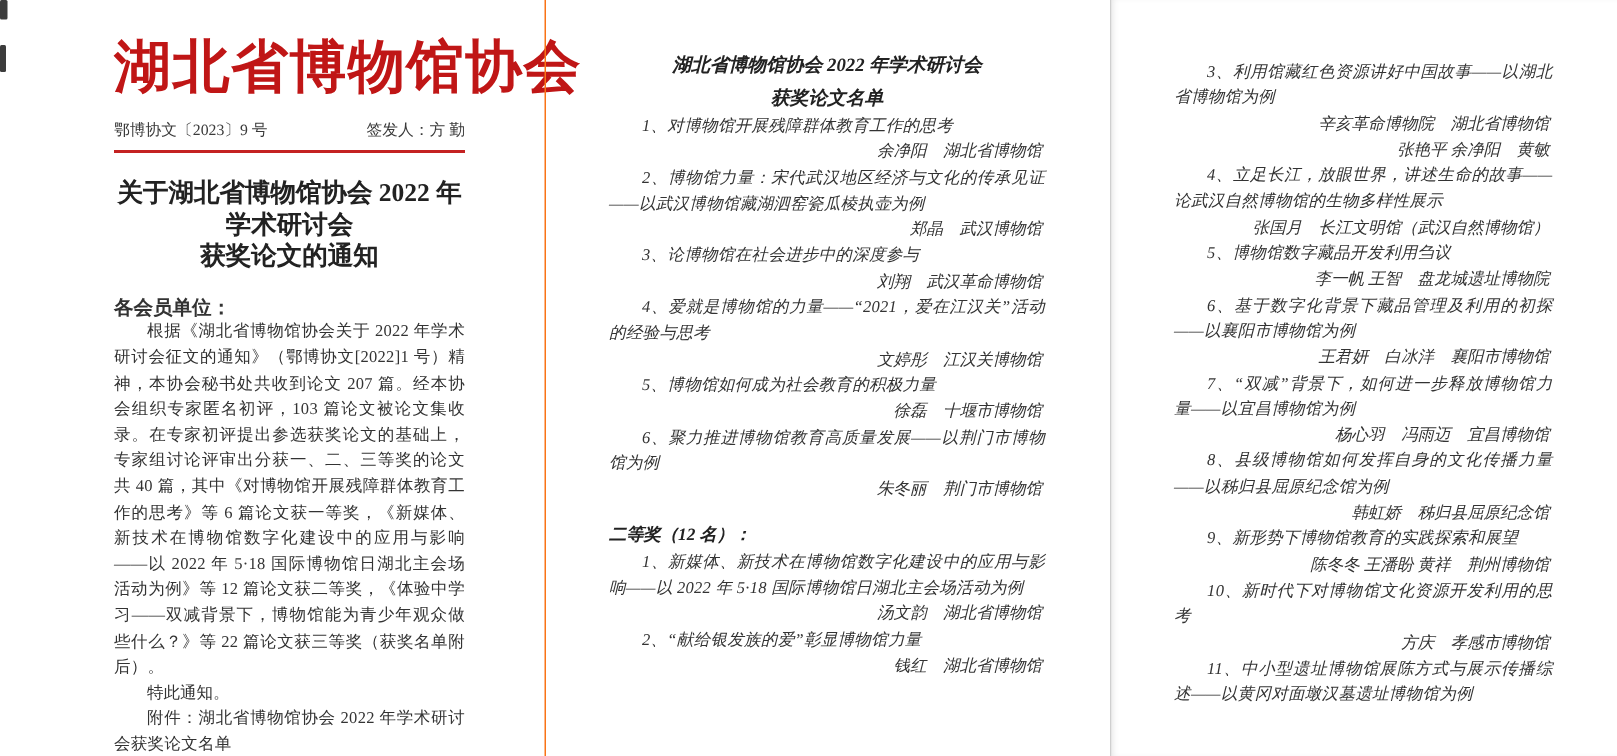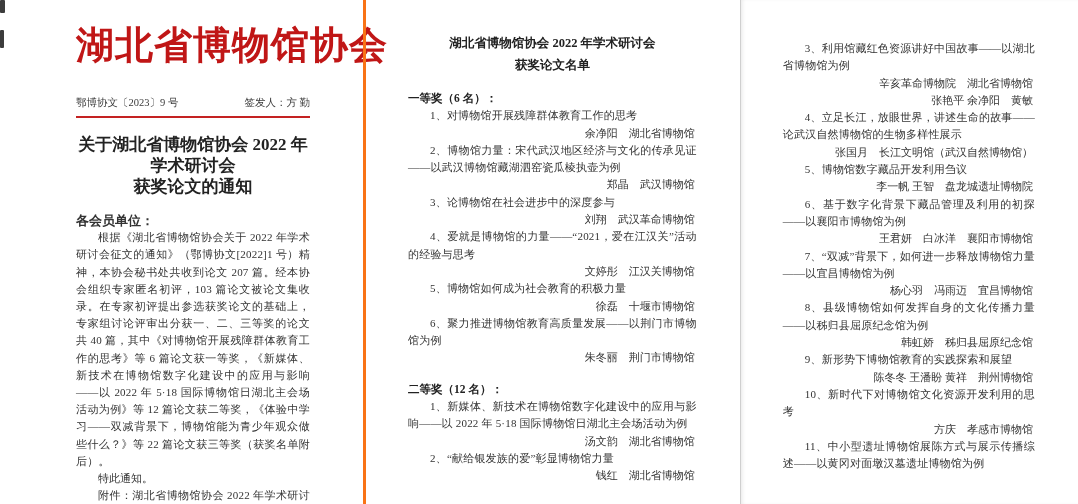--- a/index.html
+++ b/index.html
@@ -7,33 +7,33 @@
     position:relative;
     width:1078px;height:504px;
     background:#ffffff;
     overflow:hidden;
     display:flex;
     font-family:"Liberation Serif","DejaVu Serif",serif;
     color:#333333;
   }
   .page{height:100%;box-sizing:border-box;}
   .page-1{width:363px;padding:22px 53px 0 76px;}
-  .page-2{width:396px;padding:32px 43px 0 42px;border-left:3px solid #f97316;}
+  .page-2{width:396px;padding:32px 43px 0 42px;border-left:1px solid #f97316;font-style:italic;}
   .page-3{width:355px;padding:40px 43px 0 42px;border-left:1px solid #cfcfcf;
-          box-shadow:inset 3px 0 4px -2px rgba(0,0,0,0.10);}
+          box-shadow:inset 3px 0 4px -2px rgba(0,0,0,0.10);font-style:italic;}
 
   
   .letterhead{
     font-size:38px;line-height:46px;font-weight:bold;
     color:#c01616;text-align:center;white-space:nowrap;
     letter-spacing:1px;
   }
   .doc-meta{
     display:flex;justify-content:space-between;align-items:flex-end;
-    font-size:10.5px;margin-top:28px;color:#3a3a3a;
+    font-size:10.5px;margin-top:12px;color:#3a3a3a;
   }
   .red-rule{height:2px;background:#c42222;margin-top:6px;}
   .notice-title{
     margin-top:16px;text-align:center;font-weight:bold;
     font-size:17px;line-height:21px;color:#222;
   }
   .salutation{margin-top:15px;font-size:13px;line-height:17.2px;font-weight:bold;}
   .body-para{
     font-size:11px;line-height:17.2px;text-align:justify;
     text-indent:2em;letter-spacing:0.2px;
@@ -85,21 +85,20 @@
     <div class="body-para">根据《湖北省博物馆协会关于 2022 年学术研讨会征文的通知》（鄂博协文[2022]1 号）精神，本协会秘书处共收到论文 207 篇。经本协会组织专家匿名初评，103 篇论文被论文集收录。在专家初评提出参选获奖论文的基础上，专家组讨论评审出分获一、二、三等奖的论文共 40 篇，其中《对博物馆开展残障群体教育工作的思考》等 6 篇论文获一等奖，《新媒体、新技术在博物馆数字化建设中的应用与影响——以 2022 年 5·18 国际博物馆日湖北主会场活动为例》等 12 篇论文获二等奖，《体验中学习——双减背景下，博物馆能为青少年观众做些什么？》等 22 篇论文获三等奖（获奖名单附后）。</div>
     <div class="closing">特此通知。</div>
     <div class="attachment">附件：湖北省博物馆协会 2022 年学术研讨会获奖论文名单</div>
   </div>
 
   <div class="page page-2">
     <div class="list-title">
       <div>湖北省博物馆协会 2022 年学术研讨会</div>
       <div>获奖论文名单</div>
     </div>
-    <div class="section-heading">一等奖（6 名）：</div>
     <div class="items">
         <div class="item-title">1、对博物馆开展残障群体教育工作的思考</div>
         <div class="author-line">余净阳　湖北省博物馆</div>
         <div class="item-title">2、博物馆力量：宋代武汉地区经济与文化的传承见证——以武汉博物馆藏湖泗窑瓷瓜棱执壶为例</div>
         <div class="author-line">郑晶　武汉博物馆</div>
         <div class="item-title">3、论博物馆在社会进步中的深度参与</div>
         <div class="author-line">刘翔　武汉革命博物馆</div>
         <div class="item-title">4、爱就是博物馆的力量——“2021，爱在江汉关”活动的经验与思考</div>
         <div class="author-line">文婷彤　江汉关博物馆</div>
         <div class="item-title">5、博物馆如何成为社会教育的积极力量</div>

